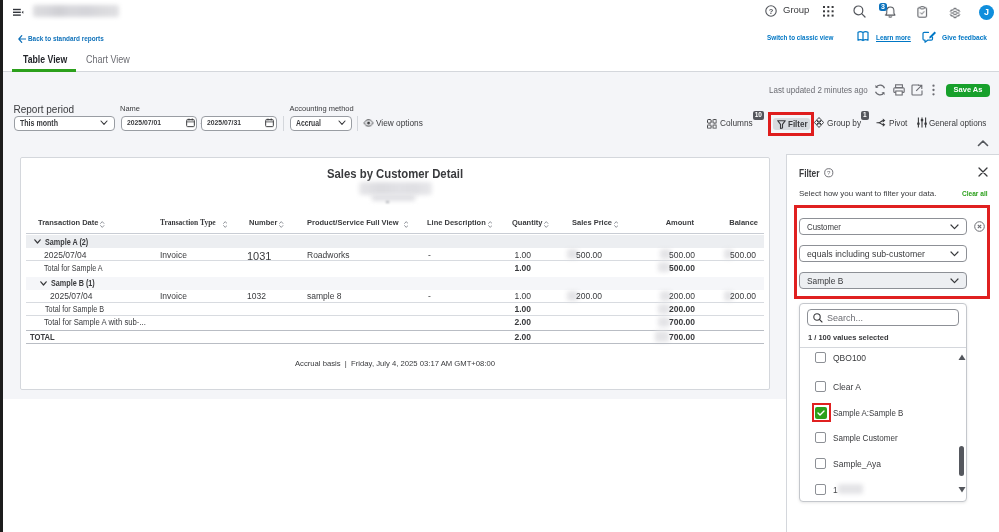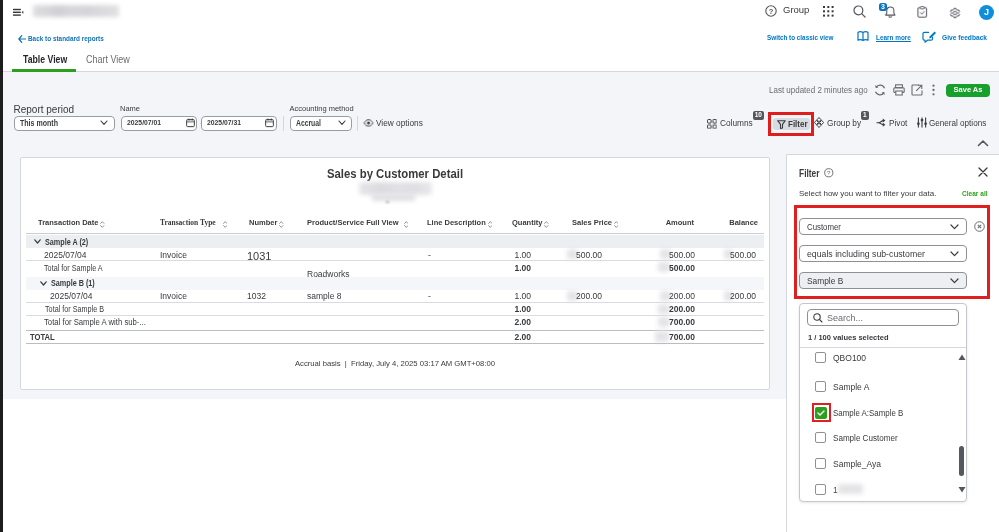--- a/index.html
+++ b/index.html
@@ -254,21 +254,21 @@
 
 <div class="abs" style="left:26px;top:235px;width:738px;height:13px;background:#eceef1;"></div>
 <svg class="abs" style="left:34px;top:239px;" width="7" height="5" viewBox="0 0 7 5">
     <path d="M0.8 0.8 L3.5 4 L6.2 0.8" fill="none" stroke="#393a3d" stroke-width="1.2" stroke-linecap="round" stroke-linejoin="round"></path>
   </svg>
 <div class="abs sx" style="left:45px;top:236.5px;font-size:8.5px;font-weight:bold;transform:scaleX(0.85);">Sample A (2)</div>
 
 <div class="abs" style="left:44px;top:249.5px;font-size:8.5px;">2025/07/04</div>
 <div class="abs" style="left:160px;top:249.5px;font-size:8.5px;">Invoice</div>
 <div class="abs" style="left:247px;top:249.5px;font-size:11px;">1031</div>
-<div class="abs" style="left:307px;top:249.5px;font-size:8.5px;margin-top:19px;">Roadworks</div>
+<div class="abs" style="left:307px;top:249.5px;font-size:8.5px;">Roadworks</div>
 <div class="abs" style="left:428px;top:249.5px;font-size:8.5px;">-</div>
 <div class="abs" style="left:481px;top:249.5px;width:50px;text-align:right;font-size:8.5px;">1.00</div>
 <div class="abs blur" style="left:567px;top:249px;width:11px;height:10px;"></div>
 <div class="abs" style="left:552px;top:249.5px;width:50px;text-align:right;font-size:8.5px;">500.00</div>
 <div class="abs blur" style="left:660px;top:249px;width:11px;height:10px;"></div>
 <div class="abs" style="left:645px;top:249.5px;width:50px;text-align:right;font-size:8.5px;">500.00</div>
 <div class="abs blur" style="left:724px;top:249px;width:9px;height:10px;"></div>
 <div class="abs" style="left:706px;top:249.5px;width:50px;text-align:right;font-size:8.5px;">500.00</div>
 <div class="abs" style="left:26px;top:260px;width:738px;height:1px;background:#d8dbe0;"></div>
 
@@ -360,21 +360,21 @@
   <line x1="6.4" y1="6.4" x2="9" y2="9" stroke="#393a3d" stroke-width="1.1" stroke-linecap="round"></line>
 </svg>
 <div class="abs" style="left:827px;top:313px;font-size:9px;color:#6b6c72;">Search...</div>
 <div class="abs" style="left:808px;top:333px;font-size:7.5px;font-weight:bold;color:#393a3d;">1 / 100 values selected</div>
 <div class="abs" style="left:800px;top:347px;width:166px;height:1px;background:#d4d7dc;"></div>
 
 <div class="abs" style="left:815px;top:352px;width:11px;height:11px;border:1.3px solid #8d9096;border-radius:2px;"></div>
 <div class="abs" style="left:833px;top:353px;font-size:8.5px;color:#393a3d;">QBO100</div>
 
 <div class="abs" style="left:815px;top:381px;width:11px;height:11px;border:1.3px solid #8d9096;border-radius:2px;"></div>
-<div class="abs" style="left:833px;top:382px;font-size:8.5px;color:#393a3d;">Sample A</div>
+<div class="abs" style="left:833px;top:382px;font-size:8.5px;color:#393a3d;">Clear A</div>
 
 <div class="abs" style="left:812px;top:403px;width:19px;height:19px;border:2.5px solid #e02020;"></div>
 <div class="abs" style="left:815px;top:407px;width:12px;height:12px;background:#2ca01c;border-radius:2px;"></div>
 <svg class="abs" style="left:817px;top:410px;" width="8" height="6" viewBox="0 0 8 6">
     <path d="M1 3 L3 5 L7 1" fill="none" stroke="#fff" stroke-width="1.4" stroke-linecap="round" stroke-linejoin="round"></path>
   </svg>
 <div class="abs sx" style="left:833px;top:408px;font-size:8.5px;color:#393a3d;transform:scaleX(0.93);">Sample A:Sample B</div>
 
 <div class="abs" style="left:815px;top:432px;width:11px;height:11px;border:1.3px solid #8d9096;border-radius:2px;"></div>
 <div class="abs sx" style="left:833px;top:433px;font-size:8.5px;color:#393a3d;transform:scaleX(0.95);">Sample Customer</div>

